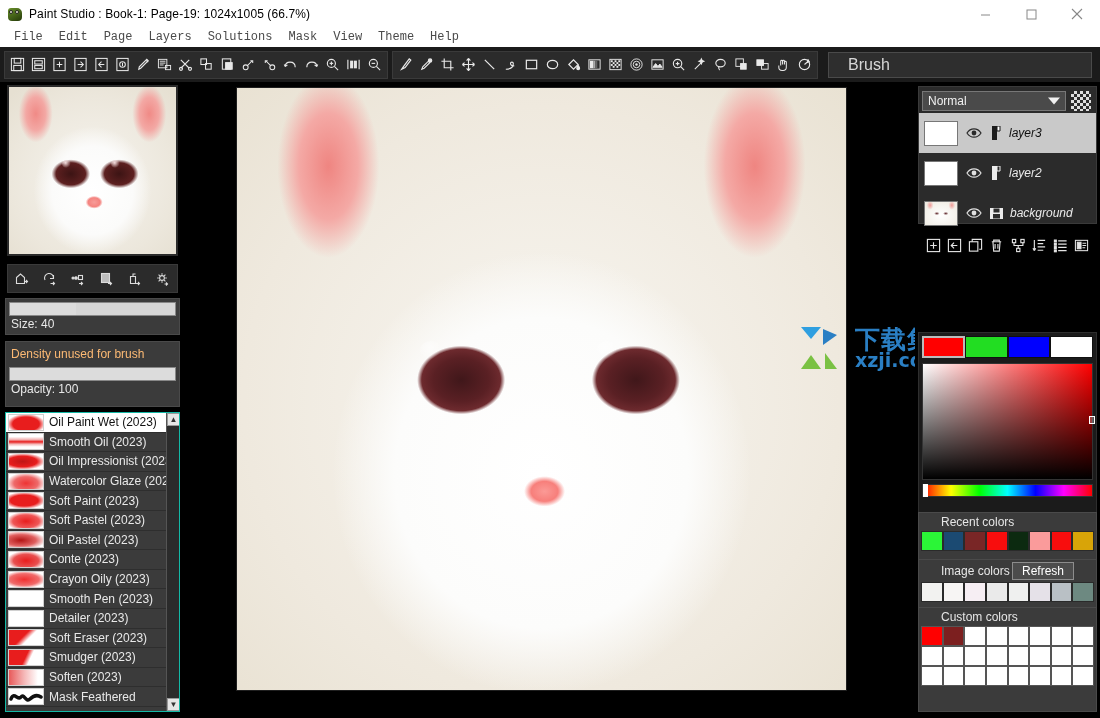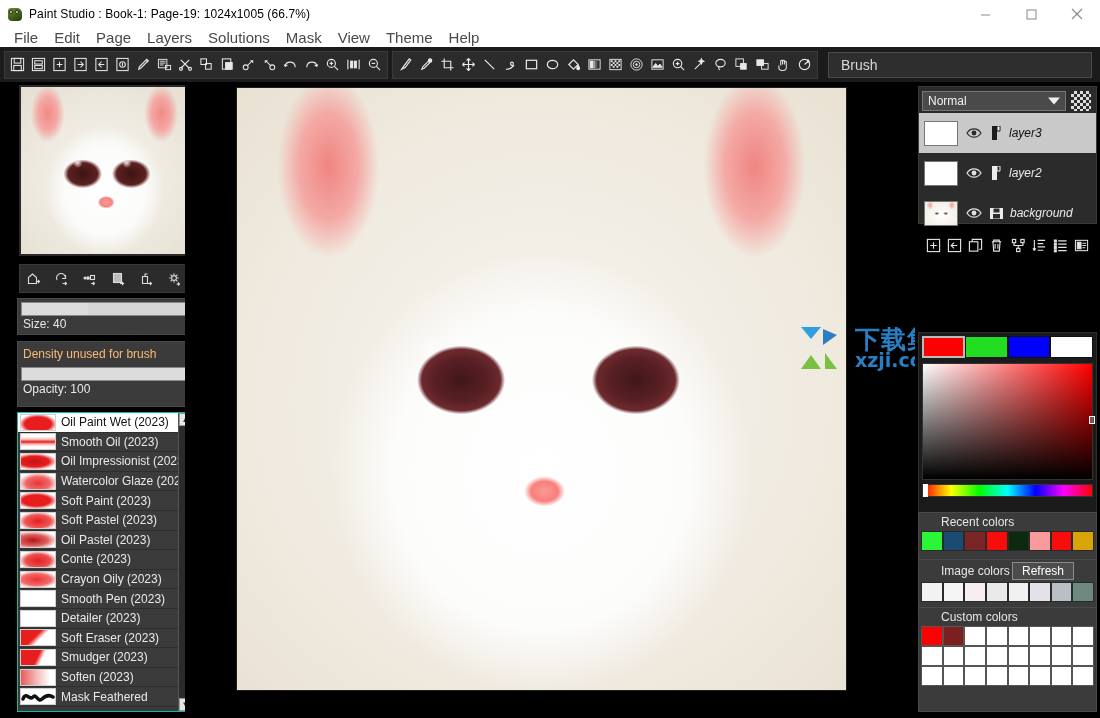--- a/index.html
+++ b/index.html
@@ -41,48 +41,49 @@
     color: #777; font-size: 13px; line-height: 1;
   }
   .win-btn svg { display: block; }
 
   
   .menubar {
     position: absolute; left: 0; top: 28px; width: 1100px; height: 19px;
     background: #ffffff; display: flex; align-items: center; padding-left: 6px;
   }
   .menu-item {
-    font-size: 15px; color: #4a4a4a; padding: 0 8px; line-height: 19px;
+    font-size: 12px; color: #4a4a4a; padding: 0 8px; line-height: 19px;
     white-space: nowrap;
+    font-family: Liberation Mono, monospace;
   }
 
   
   .toolbar-row {
     position: absolute; left: 0; top: 47px; width: 1100px; height: 35px;
     background: #1b1b1b; display: flex; align-items: center;
   }
   .tb-group {
     display: flex; align-items: center; height: 28px;
     background: #2b2b2b; border: 1px solid #3a3a3a; margin-left: 4px;
     padding: 0 2px;
   }
   .tb-btn {
     width: 21px; height: 24px; display: flex; align-items: center; justify-content: center;
     color: #e2e2e2;
   }
   .tb-btn svg { display: block; }
   .brush-field {
     height: 26px; flex: 1; margin-left: 10px; margin-right: 8px;
     background: #2e2e2e; border: 1px solid #4a4a4a;
-    color: #d8d8d8; font-size: 14px; display: flex; align-items: center;
-    padding-left: 12px;
+    color: #d8d8d8; font-size: 16px; display: flex; align-items: center;
+    padding-left: 19px;
   }
 
   
-  .left-col { position: absolute; left: 12px; top: 82px; width: 185px; height: 636px; background: #000; }
+  .left-col { position: absolute; left: 0; top: 82px; width: 185px; height: 636px; background: #000; }
 
   .preview-box {
     position: absolute; left: 7px; top: 3px; width: 171px; height: 171px;
     border: 2px solid #2a2a2a; background: #000;
     overflow: hidden;
   }
   .kitten {
     position: absolute; inset: 0;
     background:
       radial-gradient(ellipse 16% 12% at 37% 52%, #3c1414 0%, #5d2020 55%, rgba(93,32,32,0) 72%),

